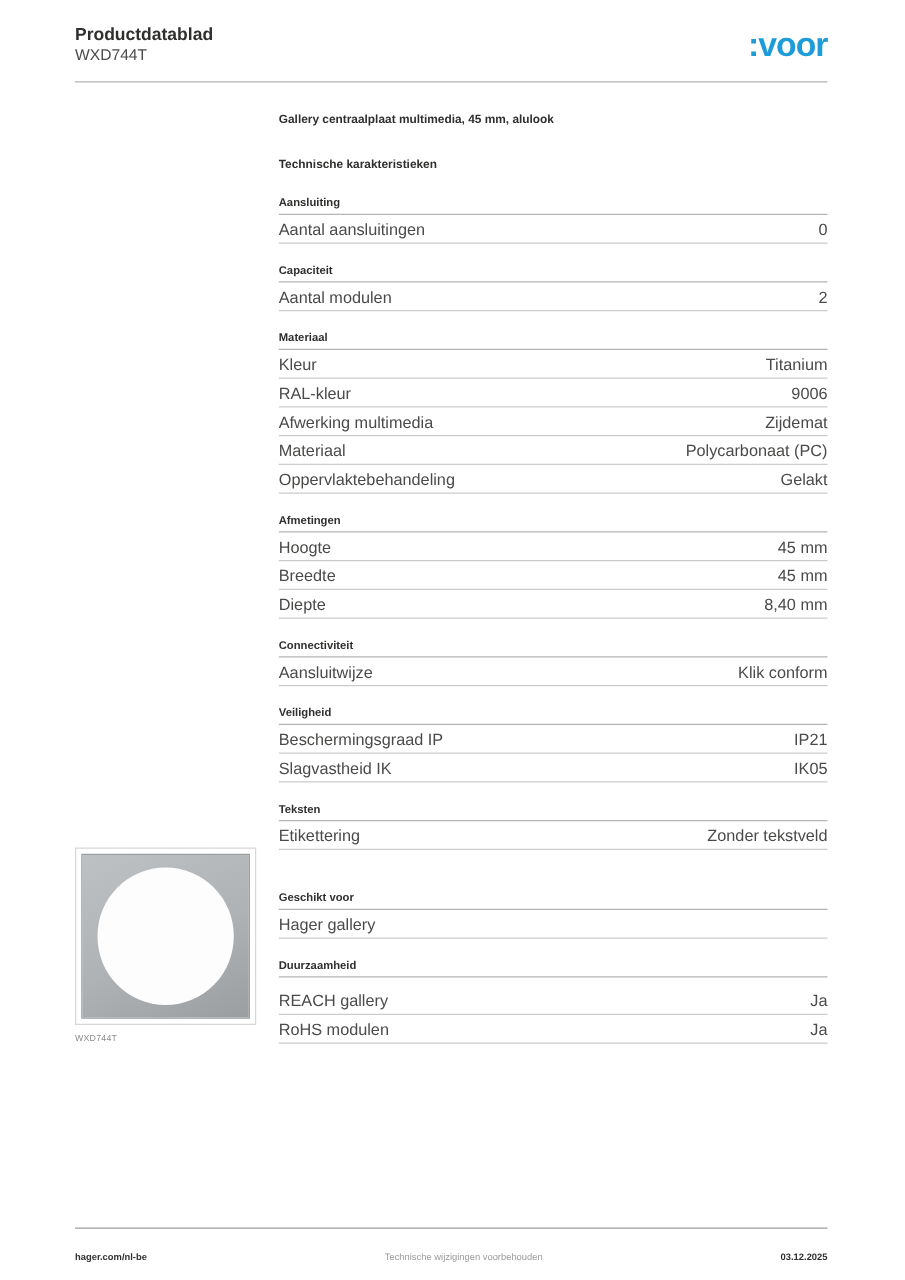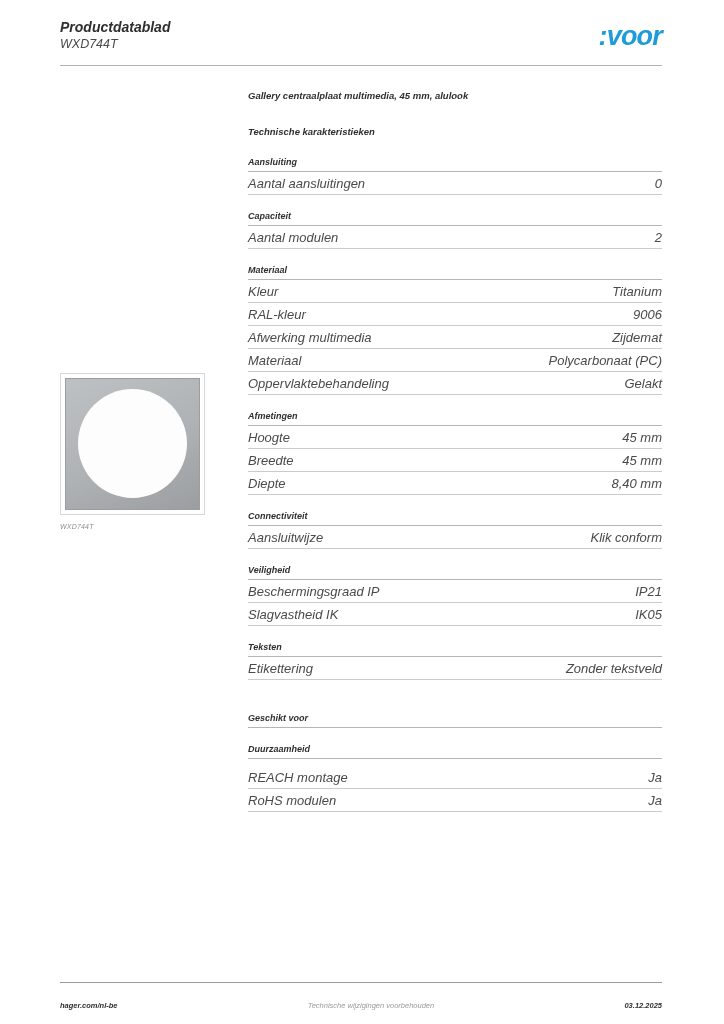--- a/index.html
+++ b/index.html
@@ -1,29 +1,29 @@
 <!DOCTYPE html>
 <html><head>
 <meta charset="utf-8">
 <style>
   * { margin:0; padding:0; box-sizing:border-box; }
   html,body { width:724px; height:1024px; background:#ffffff; }
   body { font-family:"Liberation Sans","DejaVu Sans",sans-serif; color:#3c3c3b; }
-  .page { position:relative; width:712px; height:1024px; background:#fff; overflow:hidden;font-style:italic; }
+  .page { position:relative; width:712px; height:1024px; background:#fff; overflow:hidden; }
 
   
   .header { position:absolute; top:18px; left:60px; right:50px; }
   .header-inner { display:flex; justify-content:space-between; align-items:flex-start; }
   .doc-type { font-size:14px; font-weight:bold; color:#2f2f2e; line-height:1.3; }
   .product-code { font-size:12.5px; color:#4a4a49; line-height:1.35; }
   .brand-logo { font-size:27px; font-weight:bold; letter-spacing:-0.8px; line-height:36px; }
   .header-rule { margin-top:11px; border-bottom:1.5px solid #b3b3b3; }
 
   
-  .main { position:absolute; top:90px; left:60px; right:50px; display:flex; align-items:center;gap:25px; }
+  .main { position:absolute; top:90px; left:60px; right:50px; display:flex; align-items:flex-end; }
   .left-col { width:145px; flex:0 0 145px; }
   .right-col { flex:1; margin-left:18px; }
 
   
   .product-image { width:145px; height:142px; border:1px solid #d7d7d7; background:#fff; padding:4px; }
   .plate { width:100%; height:100%; position:relative; border:1px solid #9a9ea1;
            background:linear-gradient(155deg,#bdc1c4 0%,#aeb2b5 55%,#9a9ea1 100%); }
   .plate-circle { position:absolute; left:9%; top:8%; width:82%; height:84%; background:#fdfdfd; border-radius:50%; }
   .image-caption { margin-top:8px; font-size:7px; color:#8d8d8c; letter-spacing:0.2px; }
 
@@ -175,27 +175,33 @@
     <div class="rows">
               <div class="spec-row">
                 <span class="spec-label">Etikettering</span>
                 <span class="spec-value">Zonder tekstveld</span>
               </div>
             </div>
   </div>
 
   <div class="section gap-before">
     <div class="section-title">Geschikt voor</div>
+    <div class="rows">
+              <div class="spec-row">
+                <span class="spec-label">Hager gallery</span>
+                <span class="spec-value"></span>
+              </div>
+            </div>
   </div>
 
   <div class="section">
     <div class="section-title">Duurzaamheid</div>
     <div class="rows rows-gap">
               <div class="spec-row">
-                <span class="spec-label">REACH montage</span>
+                <span class="spec-label">REACH gallery</span>
                 <span class="spec-value">Ja</span>
               </div>
               <div class="spec-row">
                 <span class="spec-label">RoHS modulen</span>
                 <span class="spec-value">Ja</span>
               </div>
             </div>
   </div>
 </div>
     </div>

